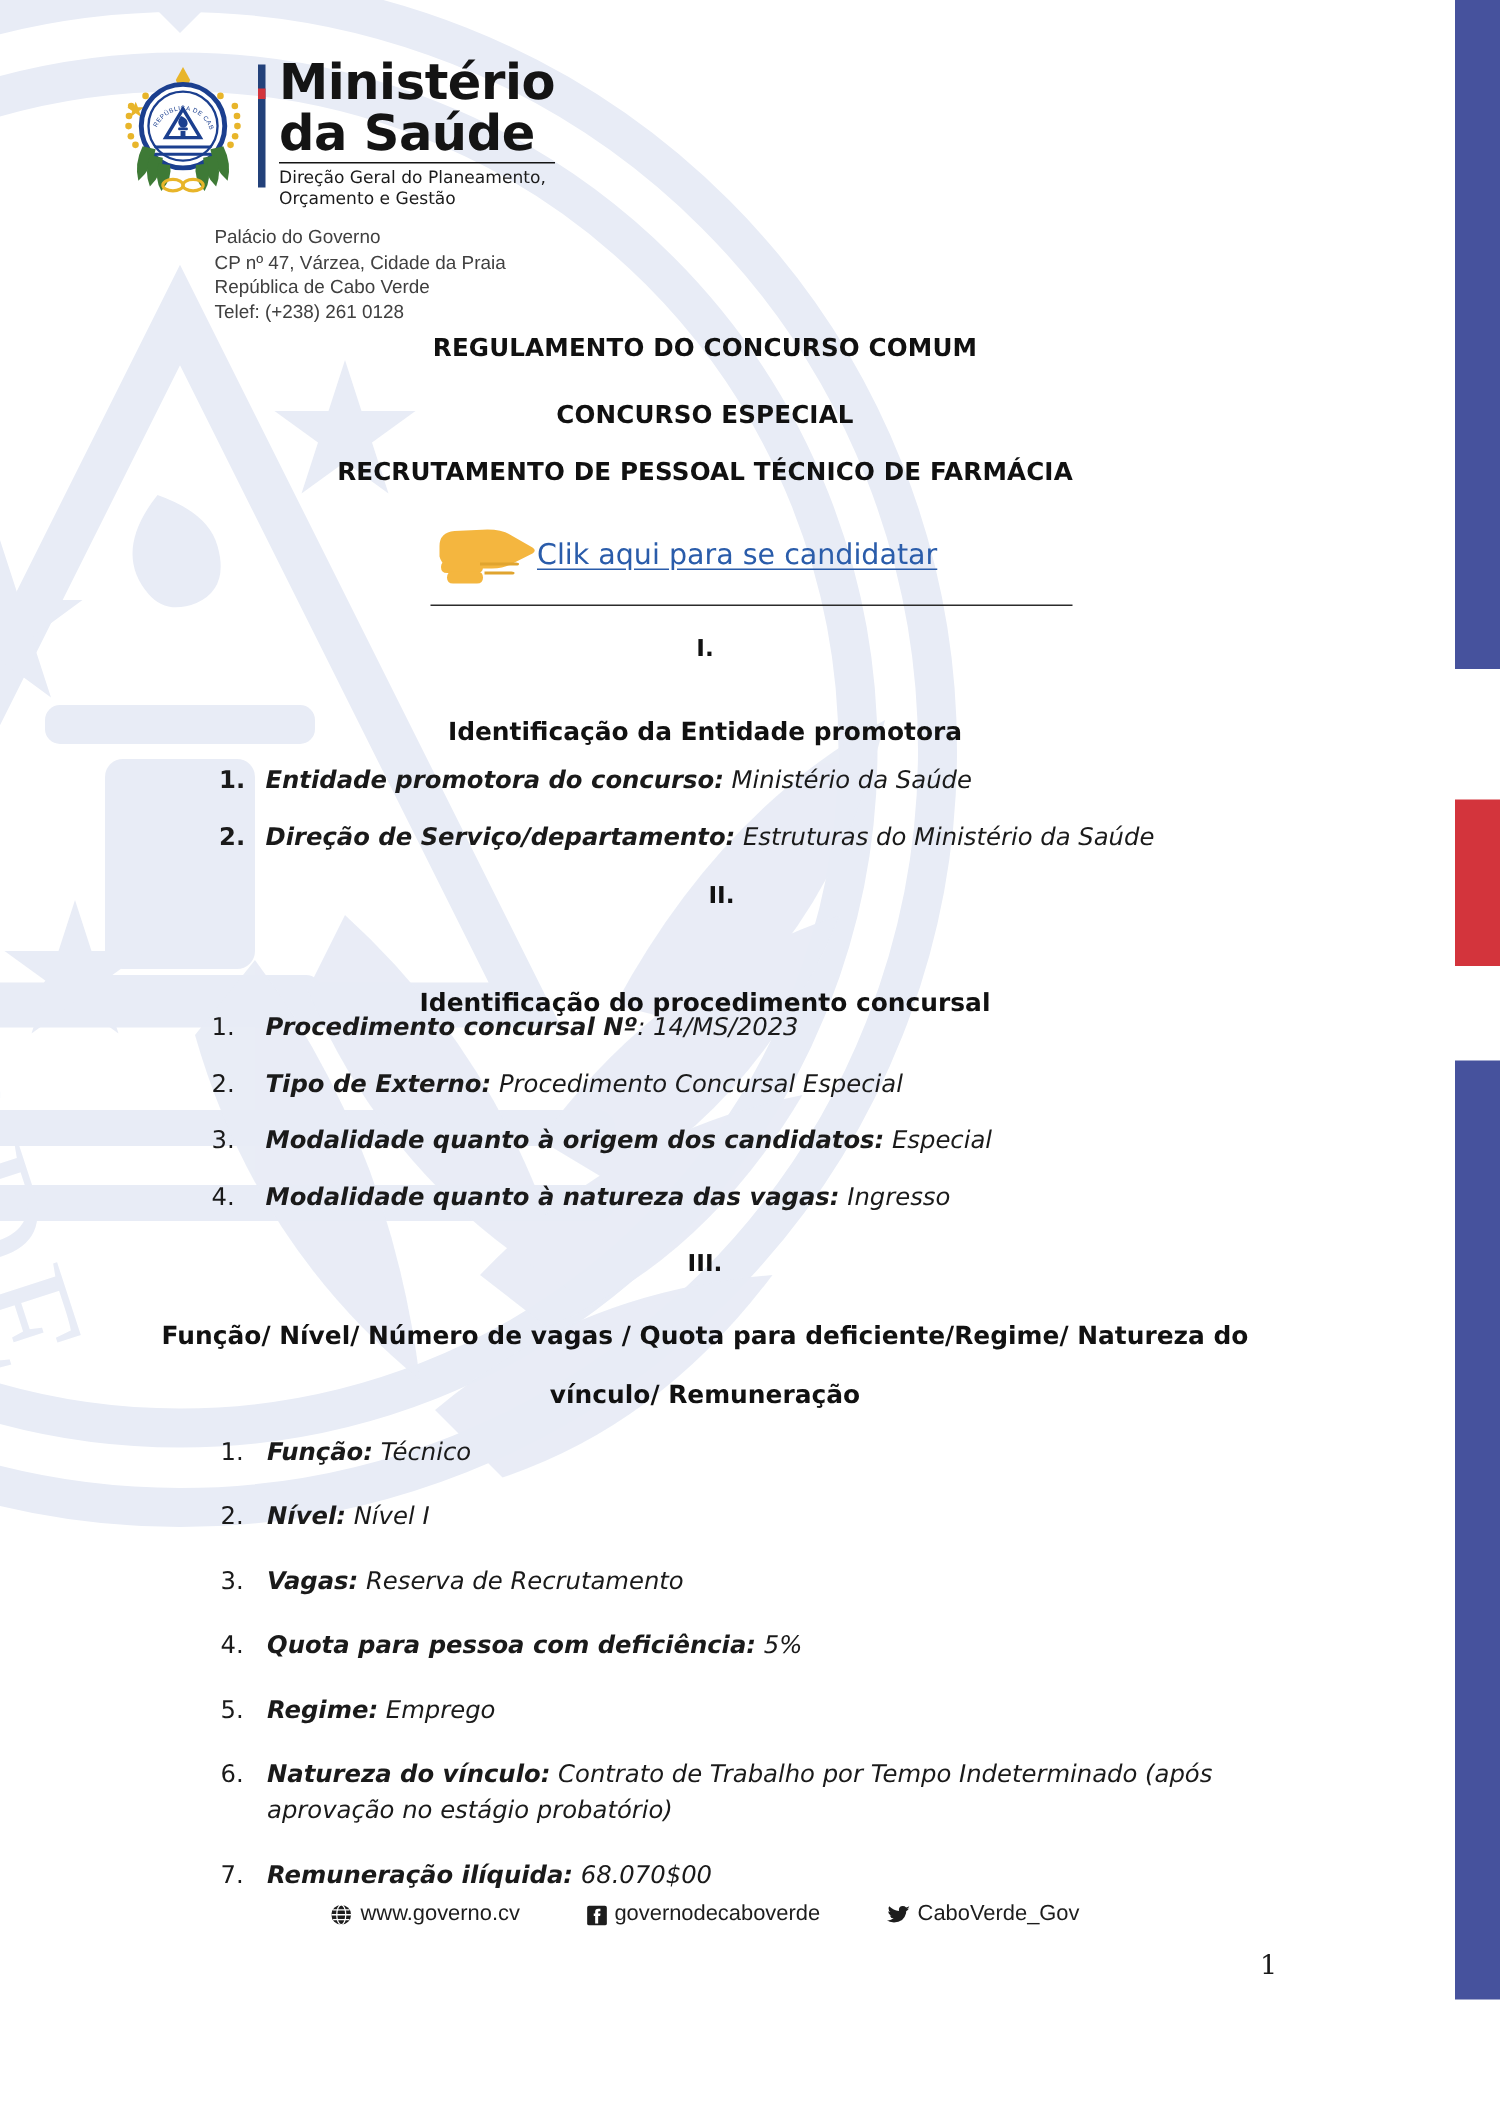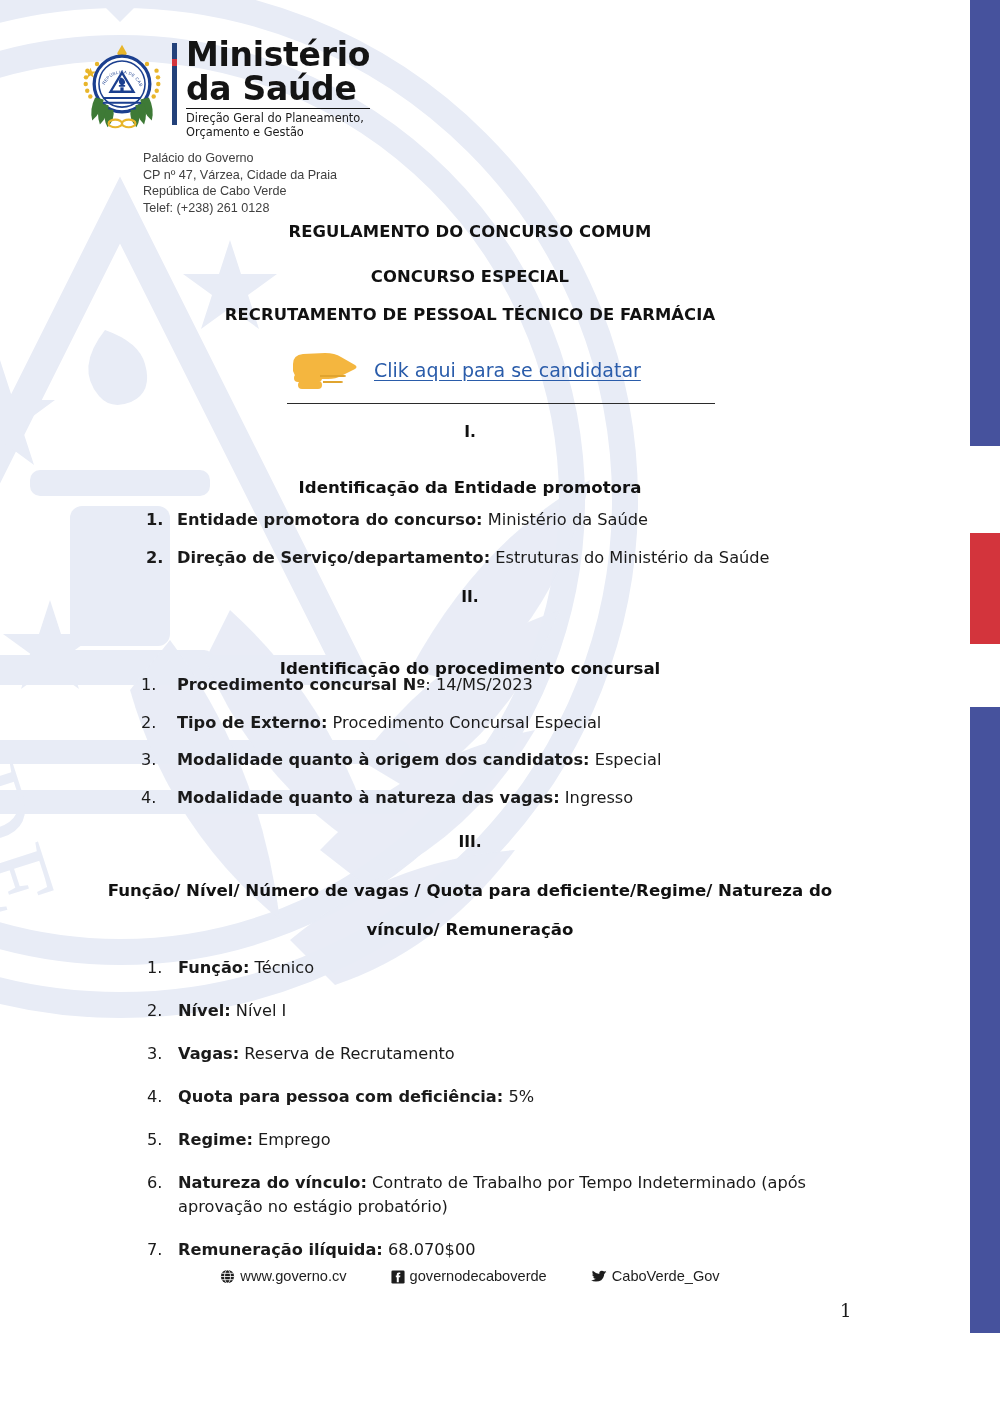--- a/index.html
+++ b/index.html
@@ -115,21 +115,20 @@
   .t2 { top: 267px; }
   .t3 { top: 305px; }
 
   
   .link-row {
     position: absolute;
     left: 290px;
     top: 348px;
     display: flex;
     align-items: center;
-    gap: 16px;
   }
   .hand-emoji { width: 68px; height: 44px; flex: none; }
   .apply-link {
     font-family: "DejaVu Sans", sans-serif;
     font-size: 19px;
     color: #2a5caa;
     text-decoration: underline;
     text-underline-offset: 3px;
     cursor: pointer;
     white-space: nowrap;
@@ -143,21 +142,21 @@
     border-top: 1.5px solid #2b2b2b;
   }
 
   
   .roman {
     position: absolute;
     left: 0; width: 940px;
     font-size: 15.5px;
   }
   .r1 { top: 423px; }
-  .r2 { top: 588px; }
+  .r2 { top: 588px; margin-left: 11px; }
   .r3 { top: 833px; }
 
   .sec-head {
     position: absolute;
     left: 0; width: 940px;
     font-size: 16.6px;
   }
   .h1 { top: 478px; text-align: center; }
   .h2 { top: 659px; }
   .h3a { top: 881px; }
@@ -169,21 +168,21 @@
     display: flex;
     align-items: flex-start;
     font-family: "DejaVu Sans", sans-serif;
     font-size: 16.2px;
     color: #1a1a1a;
   }
   .nlist .num {
     flex: none;
     text-align: left;
   }
-  .nlist .txt { flex: 1 1 auto; }
+  .nlist .txt { flex: 1 1 auto; font-style: italic; }
   .nlist .txt b { font-weight: bold; }
 
   
   #list-1 { left: 146px; top: 511px; width: 740px; }
   #list-1 .row { margin-bottom: 19px; line-height: 1.15; }
   #list-1 .num { width: 31px; font-weight: bold; }
 
   
   #list-2 { left: 141px; top: 676px; width: 760px; }
   #list-2 .row { margin-bottom: 19px; line-height: 1.15; }

